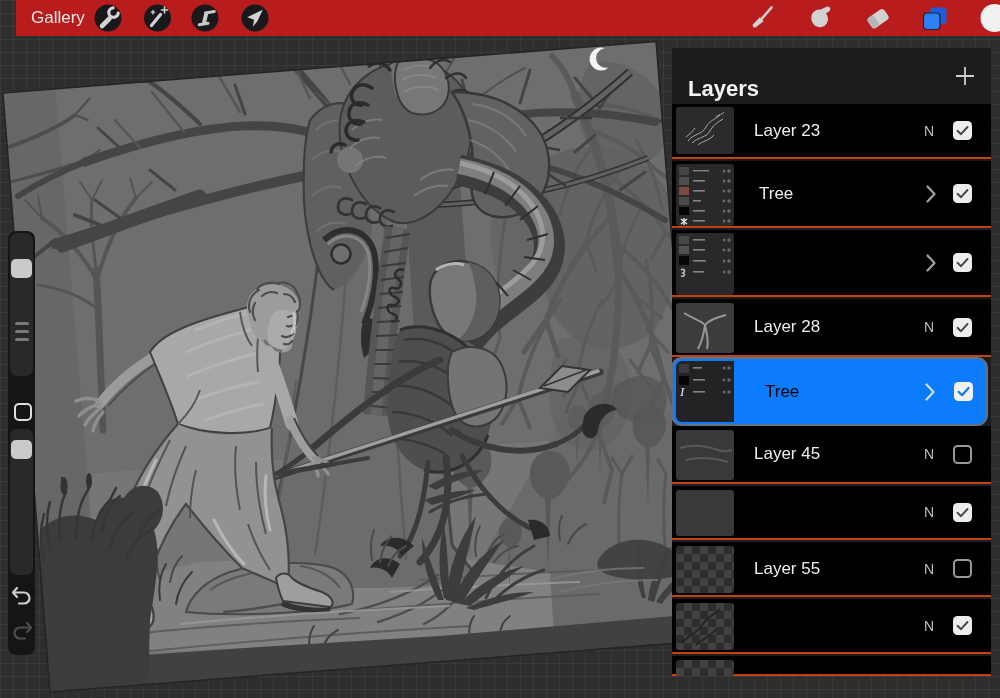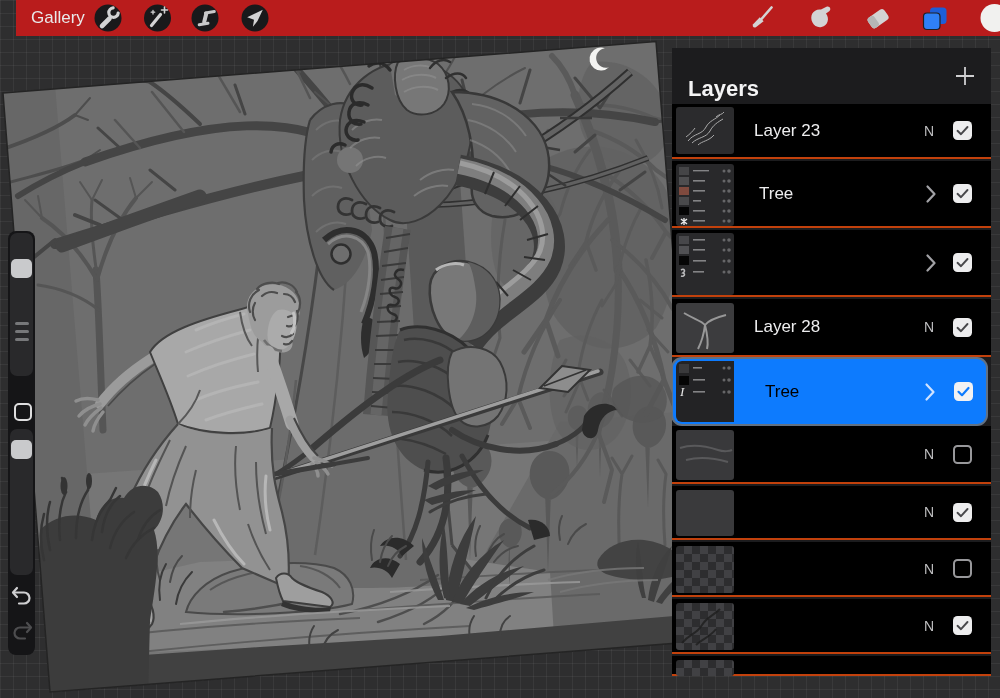--- a/index.html
+++ b/index.html
@@ -618,34 +618,36 @@
 
     <div class="abs row" style="top:378px;height:58px">
       <div class="abs thumb" style="top:4px;height:50px;background:#39393b">
         <svg width="58" height="50" viewBox="0 0 58 50">
           <g fill="none" stroke="#59595b" stroke-width="2">
             <path d="M4,18 C16,14 30,16 42,20 C48,22 54,21 56,20"></path>
             <path d="M10,30 C22,27 38,28 52,32"></path>
           </g>
         </svg>
       </div>
+      <div class="abs name">Layer 45</div>
       <div class="abs nmode">N</div>
       <div class="abs cb-off"></div>
     </div>
 
     <div class="abs row" style="top:438px;height:54px">
       <div class="abs thumb" style="top:4px;height:46px;background:#3a3a3c"></div>
       <div class="abs nmode">N</div>
       <div class="abs cb-on"><svg width="19" height="19" viewBox="0 0 19 19">
             <path d="M4.5,9.8 L8,13.2 L14.5,6" fill="none" stroke="#47474a" stroke-width="1.9" stroke-linecap="round" stroke-linejoin="round"></path>
           </svg></div>
     </div>
 
     <div class="abs row" style="top:494px;height:55px">
       <div class="abs thumb checker" style="top:4px;height:47px"></div>
+      <div class="abs name">Layer 55</div>
       <div class="abs nmode">N</div>
       <div class="abs cb-off"></div>
     </div>
 
     <div class="abs row" style="top:551px;height:55px">
       <div class="abs thumb checker" style="top:4px;height:47px">
         <svg width="58" height="47" viewBox="0 0 58 47">
           <g fill="none" stroke="#1e1e1e" stroke-width="2" opacity="0.8">
             <path d="M6,40 C14,30 20,32 26,22 C30,15 38,12 44,6"></path>
             <path d="M20,42 C26,36 34,34 40,26"></path>

